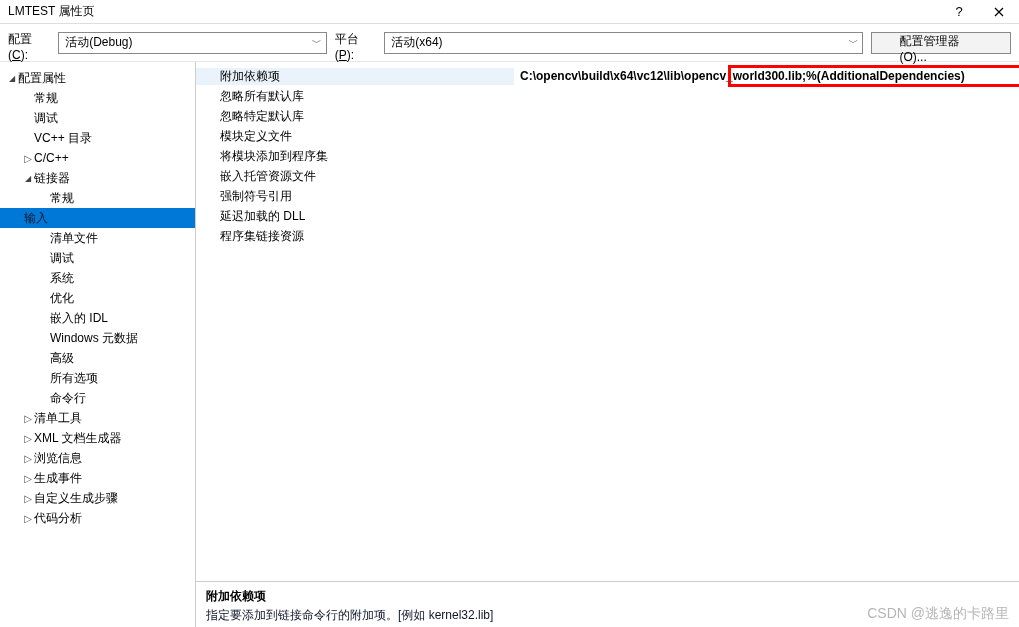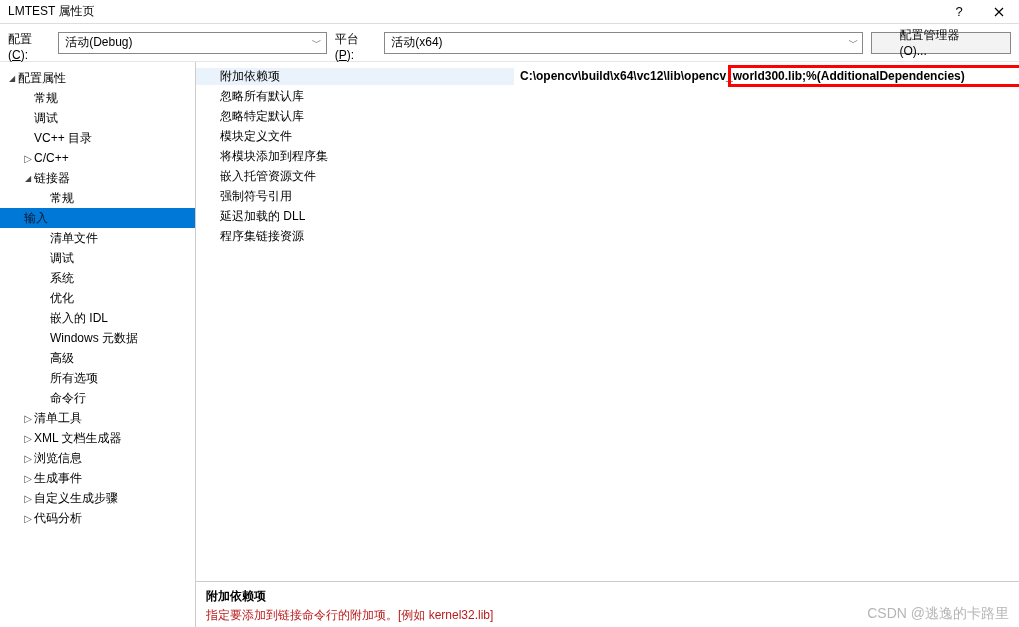--- a/index.html
+++ b/index.html
@@ -54,21 +54,21 @@
     }
     .combo .chev { font-size: 10px; color: #555; padding-left: 4px; }
     .combo.config { width: 280px; }
     .combo.platform { width: 500px; }
     .btn {
       border: 1px solid #888;
       background: #f3f3f3;
       height: 22px;
       padding: 0 27px;
       display: flex;
-      align-items: center;
+      align-items: flex-start;
       font-size: 12px;
     }
     
     .main {
       display: flex;
       height: calc(627px - 24px - 38px);
     }
     .tree-pane {
       width: 196px;
       border-right: 1px solid #ccc;
@@ -142,21 +142,21 @@
       height: 22px;
       pointer-events: none;
     }
     .desc-pane {
       border-top: 1px solid #ccc;
       padding: 6px 10px 8px 10px;
       background: #fff;
       height: 46px;
     }
     .desc-title { font-weight: bold; font-size: 12px; }
-    .desc-text { font-size: 12px; color: #b91c1c; margin-top: 2px; }
+    .desc-text { font-size: 12px; color: #0f172a; margin-top: 2px; }
     .watermark {
       position: absolute;
       right: 10px;
       bottom: 4px;
       color: rgba(120,120,120,0.55);
       font-size: 14px;
       pointer-events: none;
     }
   </style>
 </head>

